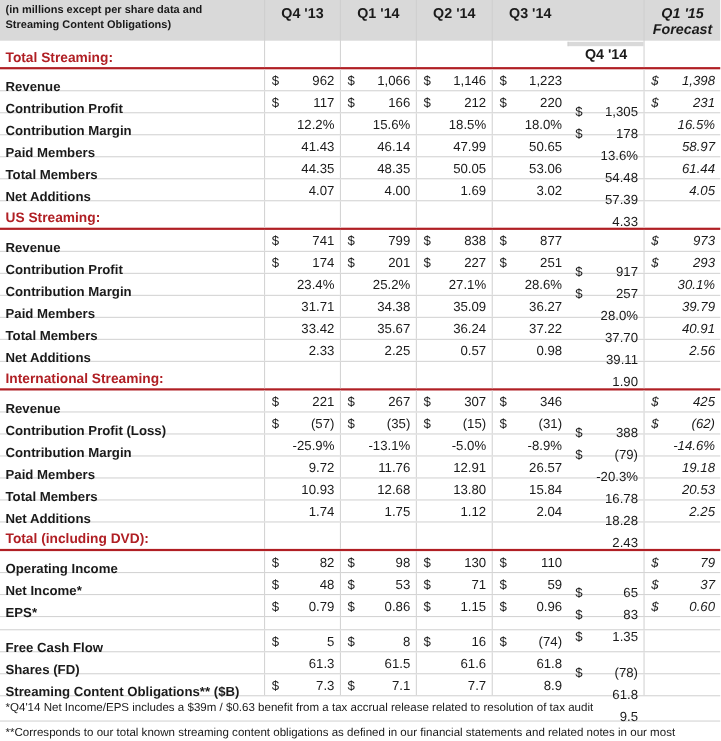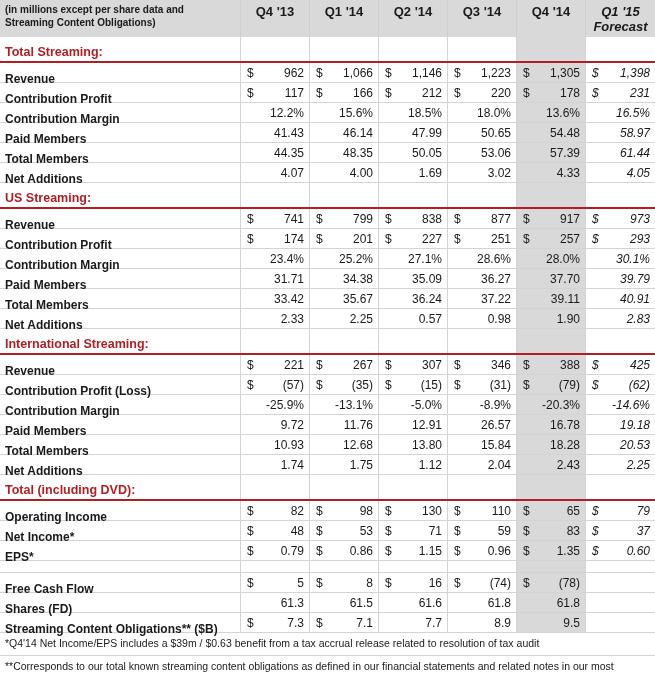--- a/index.html
+++ b/index.html
@@ -39,21 +39,21 @@
     padding:13px 4px 0 5px;white-space:nowrap;overflow:visible;
   }
   .data-cell{
     box-sizing:border-box;border-left:1px solid var(--grid);
     display:flex;align-items:center;justify-content:flex-end;
     font-size:12px;padding:0 5px 0 6px;white-space:nowrap;
   }
   .data-cell.c0,.data-cell.c1,.data-cell.c2,.data-cell.c3,.data-cell.c4{flex:0 0 69px;}
   .data-cell.c5{flex:0 0 70px;}
   .data-cell .d{margin-right:auto;}
-  .band{background:var(--band);}
+  .band{background:var(--band);margin-top:38px;}
   .forecast{font-style:italic;}
   
   .datarow{height:20px;border-bottom:1px solid var(--grid);}
   .section-row{height:26px;border-bottom:2px solid var(--red);}
   .section-row .label-cell{align-items:flex-end;color:var(--red);font-size:12.5px;padding-bottom:2px;}
   .blank-row{height:12px;border-bottom:1px solid var(--grid);}
   
   .footnote{
     box-sizing:border-box;width:655px;
     font-size:10.5px;line-height:1.5;
@@ -374,21 +374,21 @@
         <div class="data-cell c2">
           <span class="v">0.57</span>
         </div>
         <div class="data-cell c3">
           <span class="v">0.98</span>
         </div>
         <div class="data-cell c4 band">
           <span class="v">1.90</span>
         </div>
         <div class="data-cell c5 forecast">
-          <span class="v">2.83</span>
+          <span class="v">2.56</span>
         </div>
       </div>
       <div class="row section-row">
         <div class="label-cell">International Streaming:</div>
         <div class="data-cell c0"></div>
         <div class="data-cell c1"></div>
         <div class="data-cell c2"></div>
         <div class="data-cell c3"></div>
         <div class="data-cell c4 band"></div>
         <div class="data-cell c5 forecast"></div>

